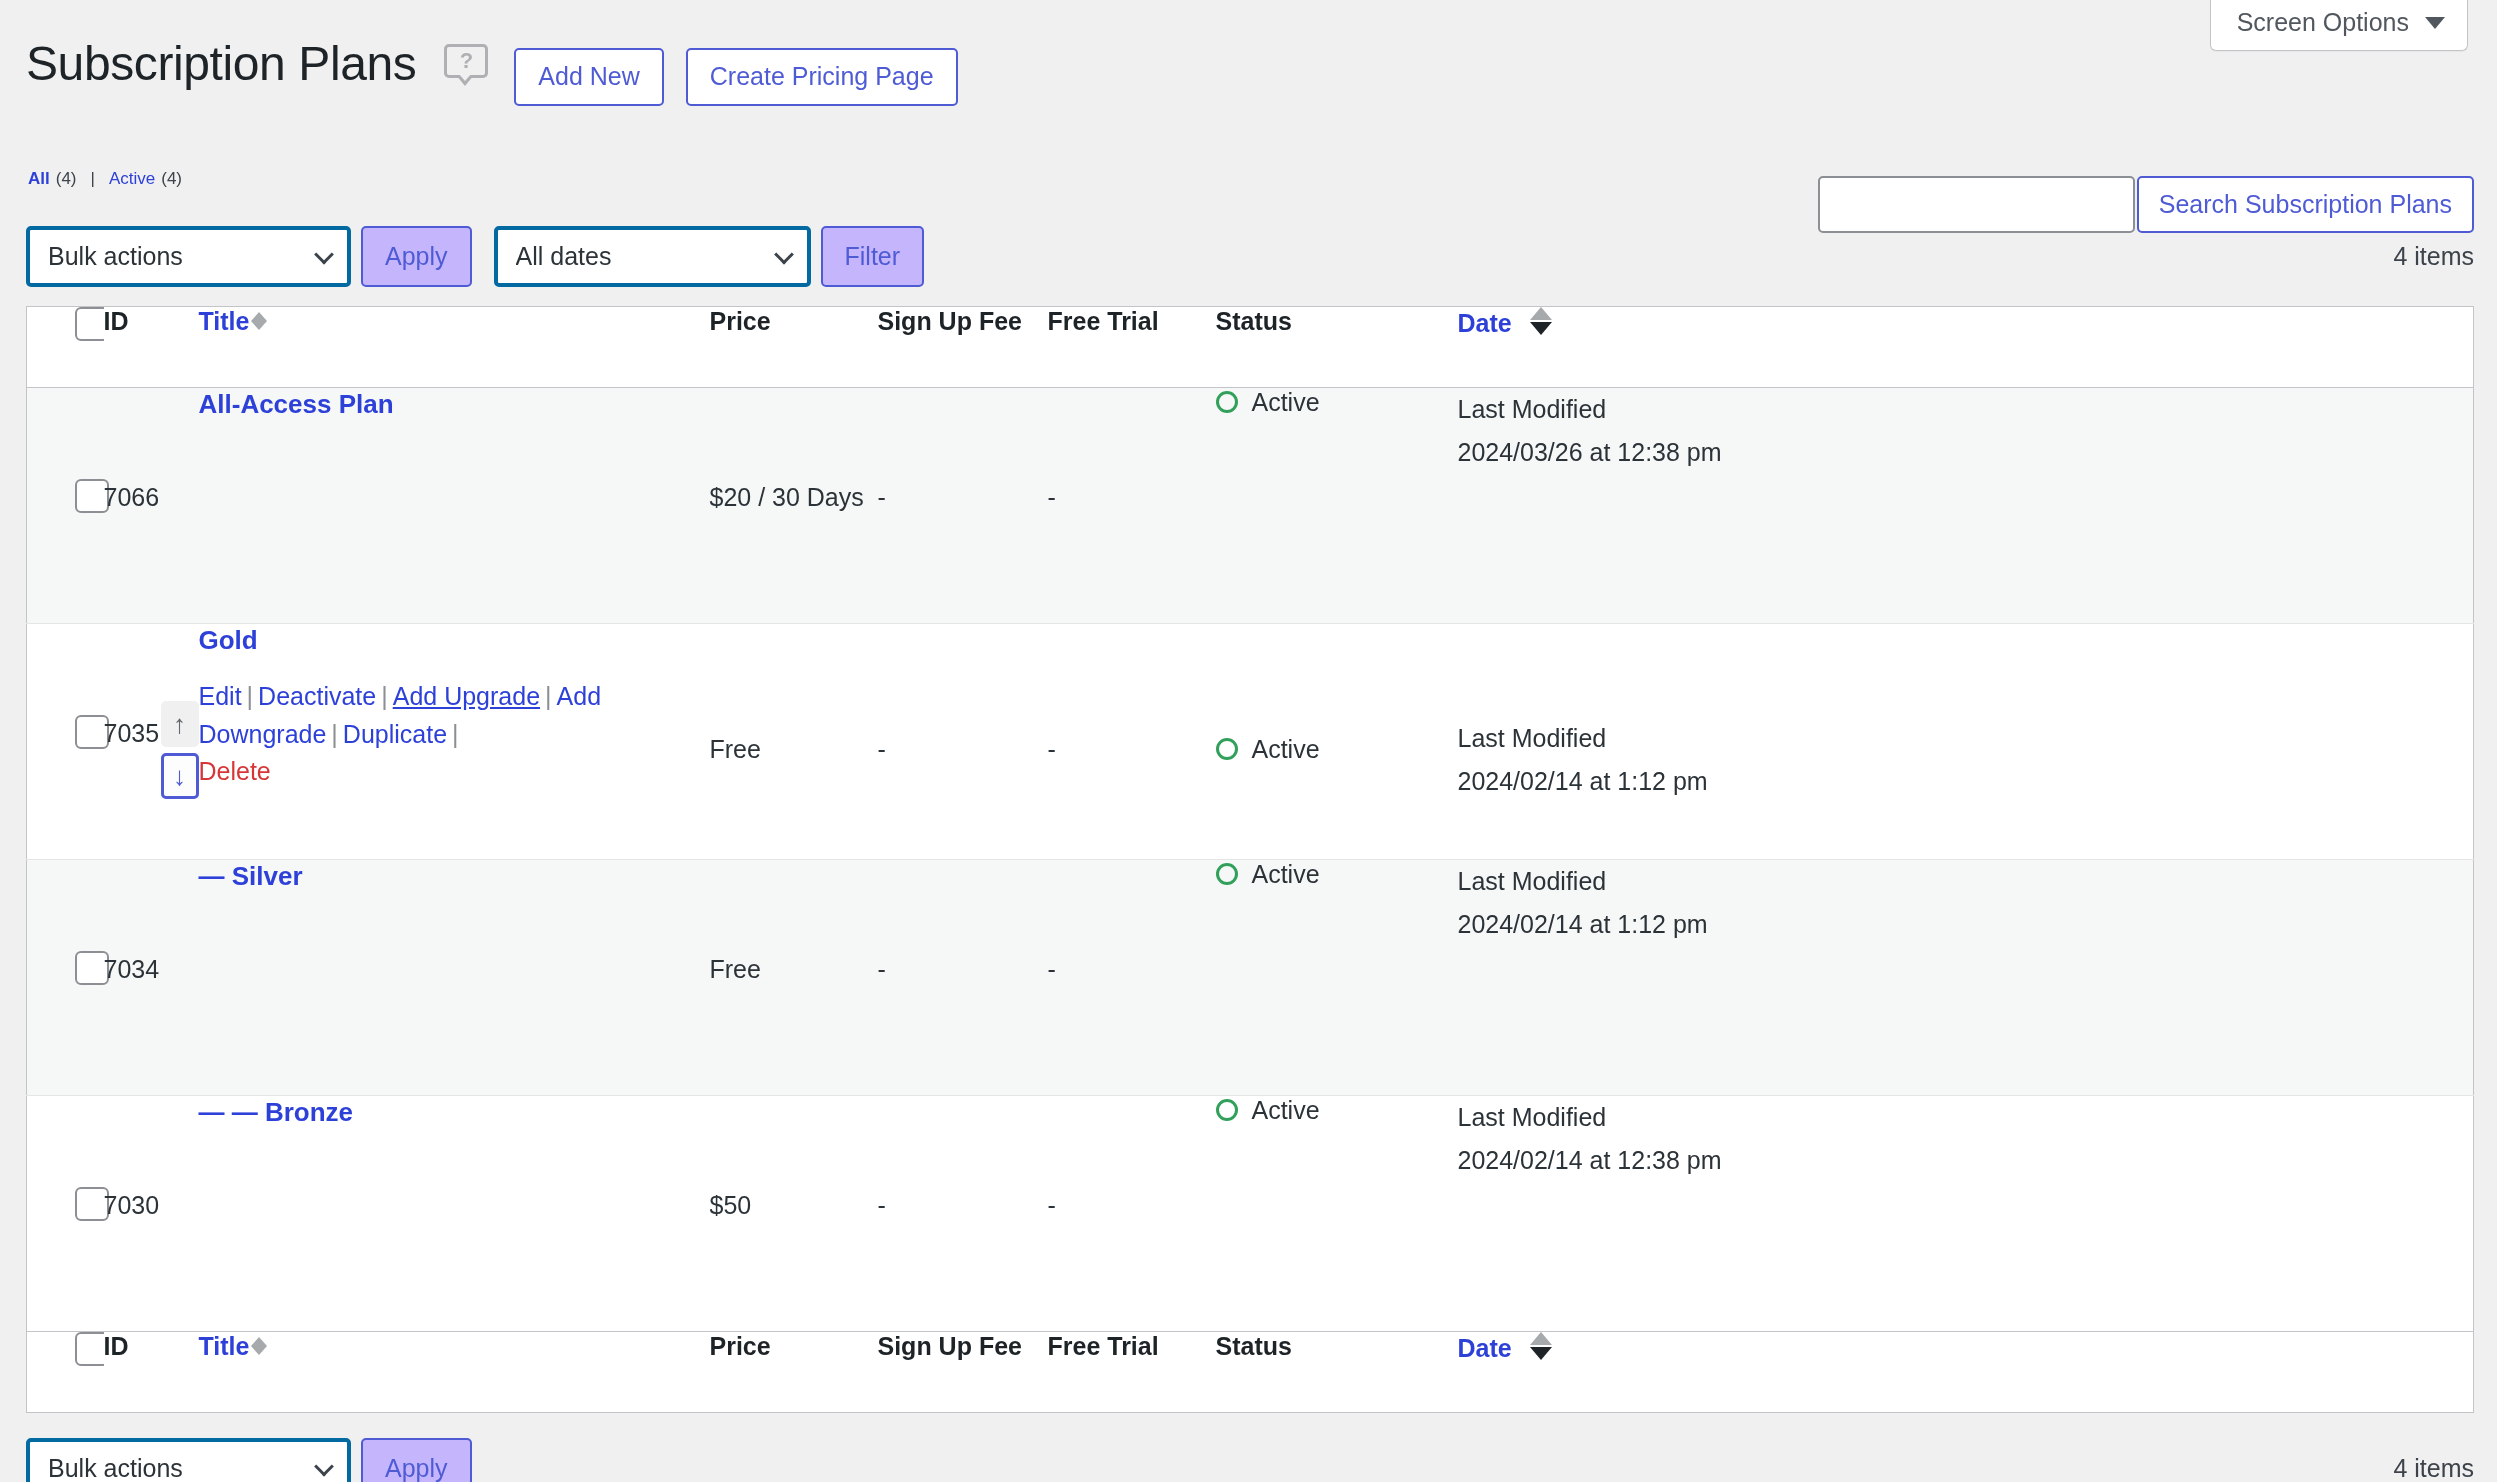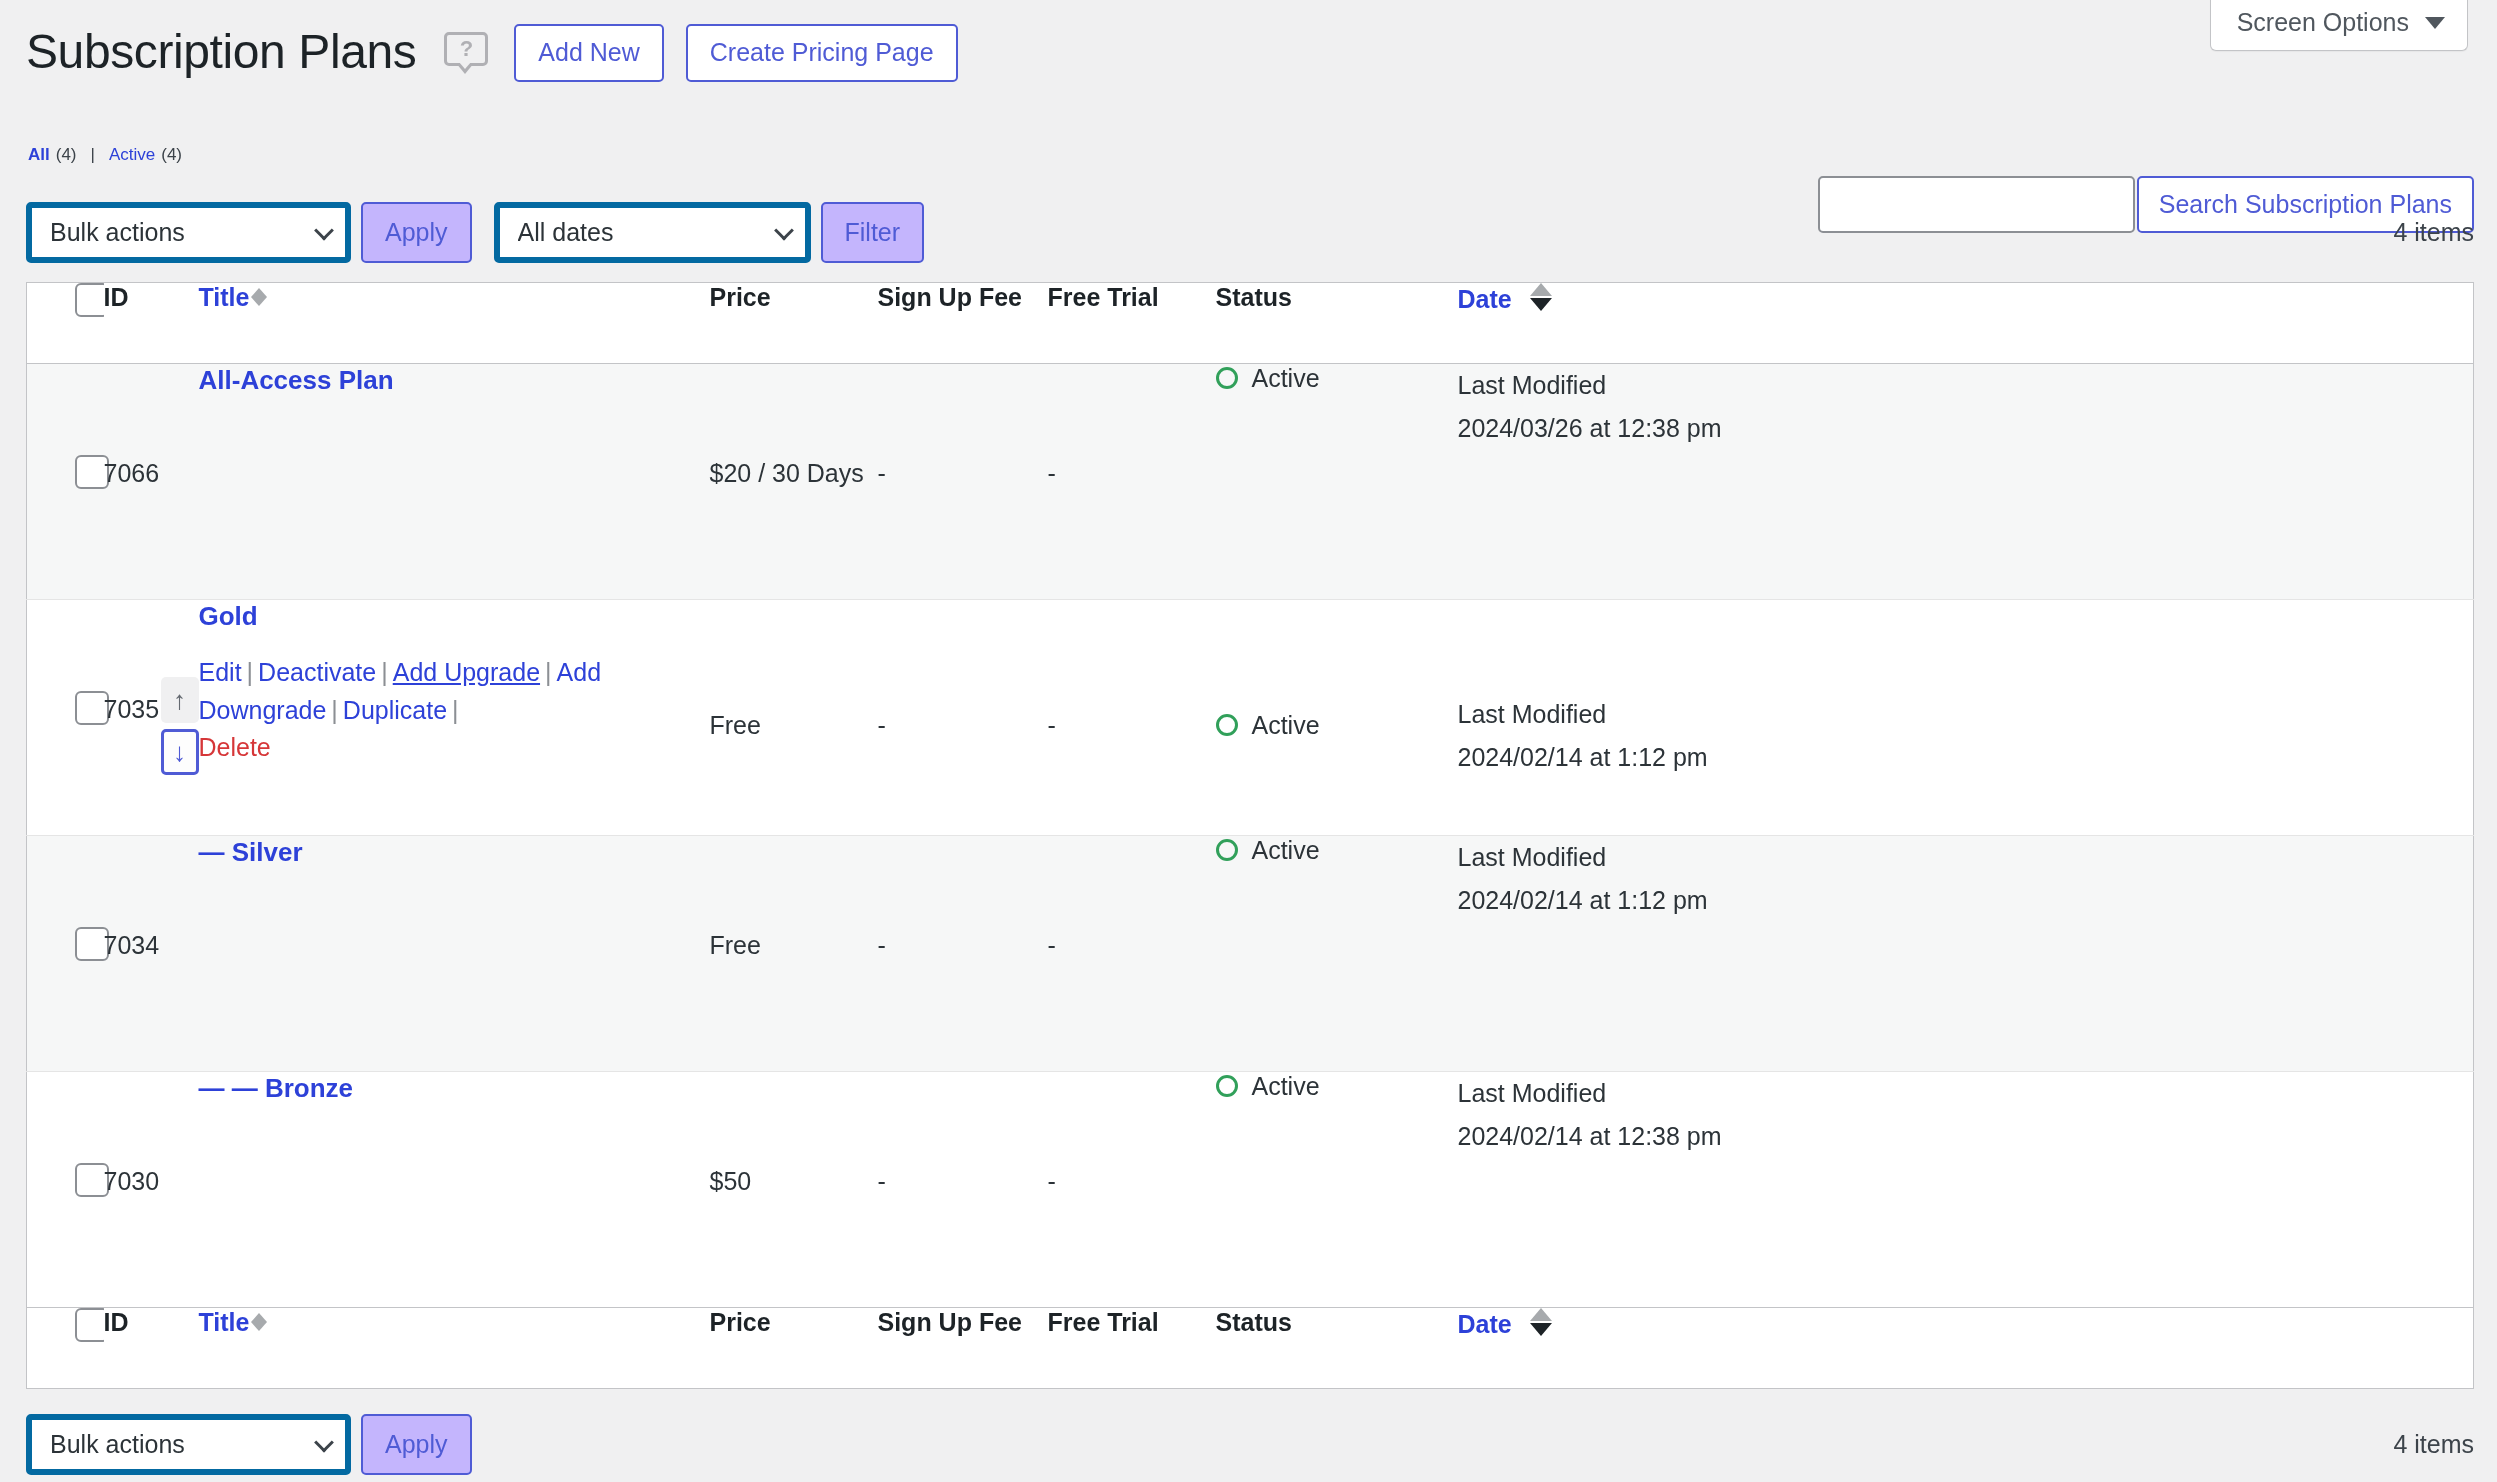--- a/index.html
+++ b/index.html
@@ -83,20 +83,21 @@
     background: #fff;
     border: 2px solid #4f5bd5;
     color: #4f5bd5;
     border-radius: 5px;
     font-size: 25px;
     padding: 13px 22px;
     font-family: inherit;
     cursor: pointer;
     line-height: 1.1;
     margin-right: 22px;
+    margin-top: 24px;
   }
 
   
   .subsubsub {
     margin: 63px 0 0 28px;
     font-size: 17px;
     color: #3c434a;
     display: flex; align-items: baseline; gap: 0;
   }
   .subsubsub a { text-decoration: none; color: #2d41d8; }
@@ -138,21 +139,21 @@
   .tablenav {
     position: relative;
     margin: 32px 24px 0 26px;
     height: 71px;
     display: flex; align-items: center;
   }
   .select-wrap { position: relative; display: inline-block; }
   .wp-select {
     appearance: none; -webkit-appearance: none;
     background: #fff;
-    border: 6px solid #0369a1;
+    border: 4px solid #0369a1;
     border-radius: 5px;
     height: 61px;
     font-size: 25px;
     color: #2c3338;
     padding: 0 57px 0 18px;
     font-family: inherit;
     cursor: pointer;
     outline: none;
   }
   .sel-bulk { width: 325px; }

